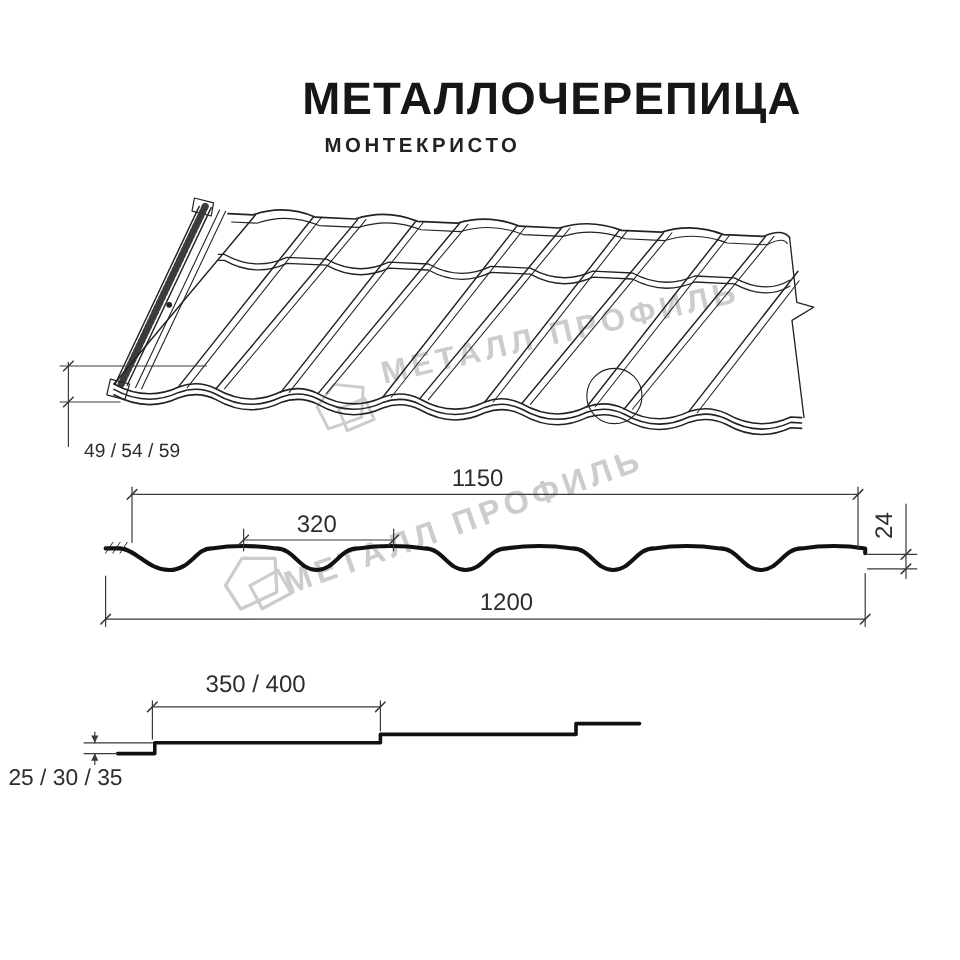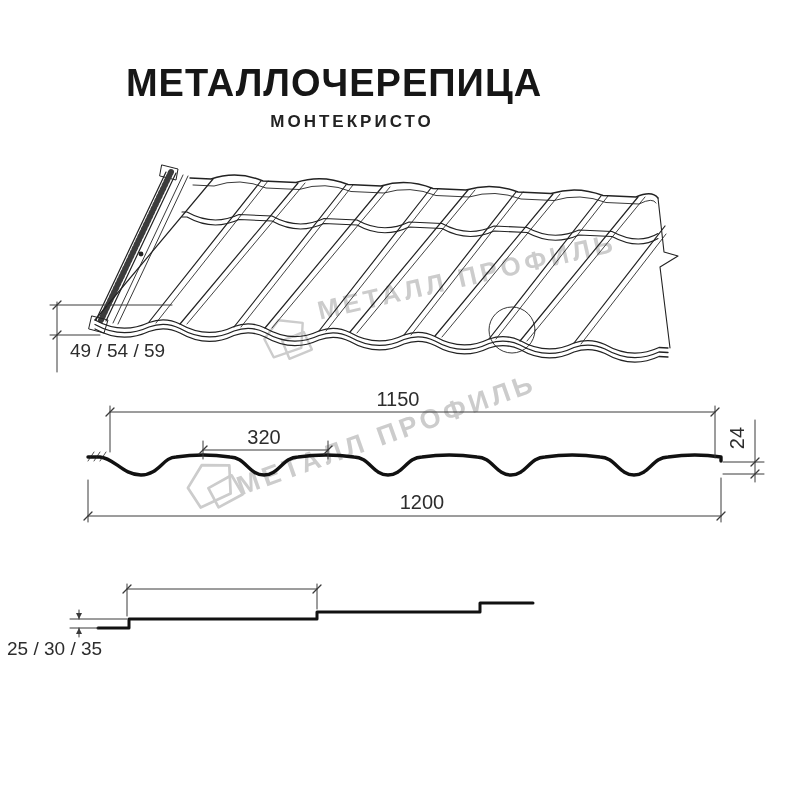--- a/index.html
+++ b/index.html
@@ -1,19 +1,19 @@
 <!DOCTYPE html>
 <html><head>
 <meta charset="utf-8">
 <style>
   html,body{margin:0;padding:0;background:#fff;}
   .stage{position:relative;width:800px;height:800px;background:#fff;overflow:hidden;
          font-family:"Liberation Sans","DejaVu Sans",sans-serif;color:#1e1e1e;}
   .abs{position:absolute;}
-  .title{left:0;top:62px;width:668px;text-align:center;font-size:38px;font-weight:700;
+  .title{left:0;top:62px;width:668px;text-align:right;font-size:38px;font-weight:700;
          letter-spacing:1px;color:#161616;}
   .subtitle{left:0;top:112px;width:704px;text-align:center;font-size:17px;font-weight:700;
             letter-spacing:3px;color:#222;}
   .dim{font-size:20px;color:#2d2d2d;font-weight:500;white-space:nowrap;}
   .dim-c{text-align:center;}
   .wm-text{font-size:26px;font-weight:700;letter-spacing:4px;color:#cccccc;white-space:nowrap;
            transform-origin:0 50%;}
   .wm-logo{stroke:#cccccc;stroke-width:2.4;fill:none;stroke-linejoin:round;}
   svg.draw{position:absolute;left:0;top:0;z-index:3;pointer-events:none;}
   .layer-wm{z-index:1;}
@@ -162,20 +162,21 @@
     <g stroke="#3a3a3a" stroke-width="1">
       <line x1="70" y1="619" x2="127" y2="619"></line>
       <line x1="70" y1="628" x2="98" y2="628"></line>
       <line x1="79" y1="610" x2="79" y2="619"></line>
       <line x1="79" y1="637" x2="79" y2="628"></line>
       <polygon points="79,619 76,613 82,613" fill="#3a3a3a" stroke="none"></polygon>
       <polygon points="79,628 76,634 82,634" fill="#3a3a3a" stroke="none"></polygon>
     </g>
   </svg>
 
-  <div class="abs layer-txt dim" style="left:70px;top:340px;font-size:19px;">49 / 54 / 59</div>
+  <div class="abs layer-txt dim" style="left:70px;top:368px;font-size:16px;">49 / 54 / 59</div>
   <div class="abs layer-txt dim dim-c" style="left:348px;top:388px;width:100px;">1150</div>
   <div class="abs layer-txt dim dim-c" style="left:214px;top:426px;width:100px;">320</div>
   <div class="abs layer-txt dim dim-c" style="left:722px;top:426px;width:30px;height:24px;line-height:24px;transform:rotate(-90deg);">24</div>
   <div class="abs layer-txt dim dim-c" style="left:372px;top:491px;width:100px;">1200</div>
+  <div class="abs layer-txt dim dim-c" style="left:143px;top:560px;width:140px;">350 / 400</div>
   <div class="abs layer-txt dim" style="left:7px;top:638px;font-size:19px;">25 / 30 / 35</div>
 
 </div>
 
 </body></html>

